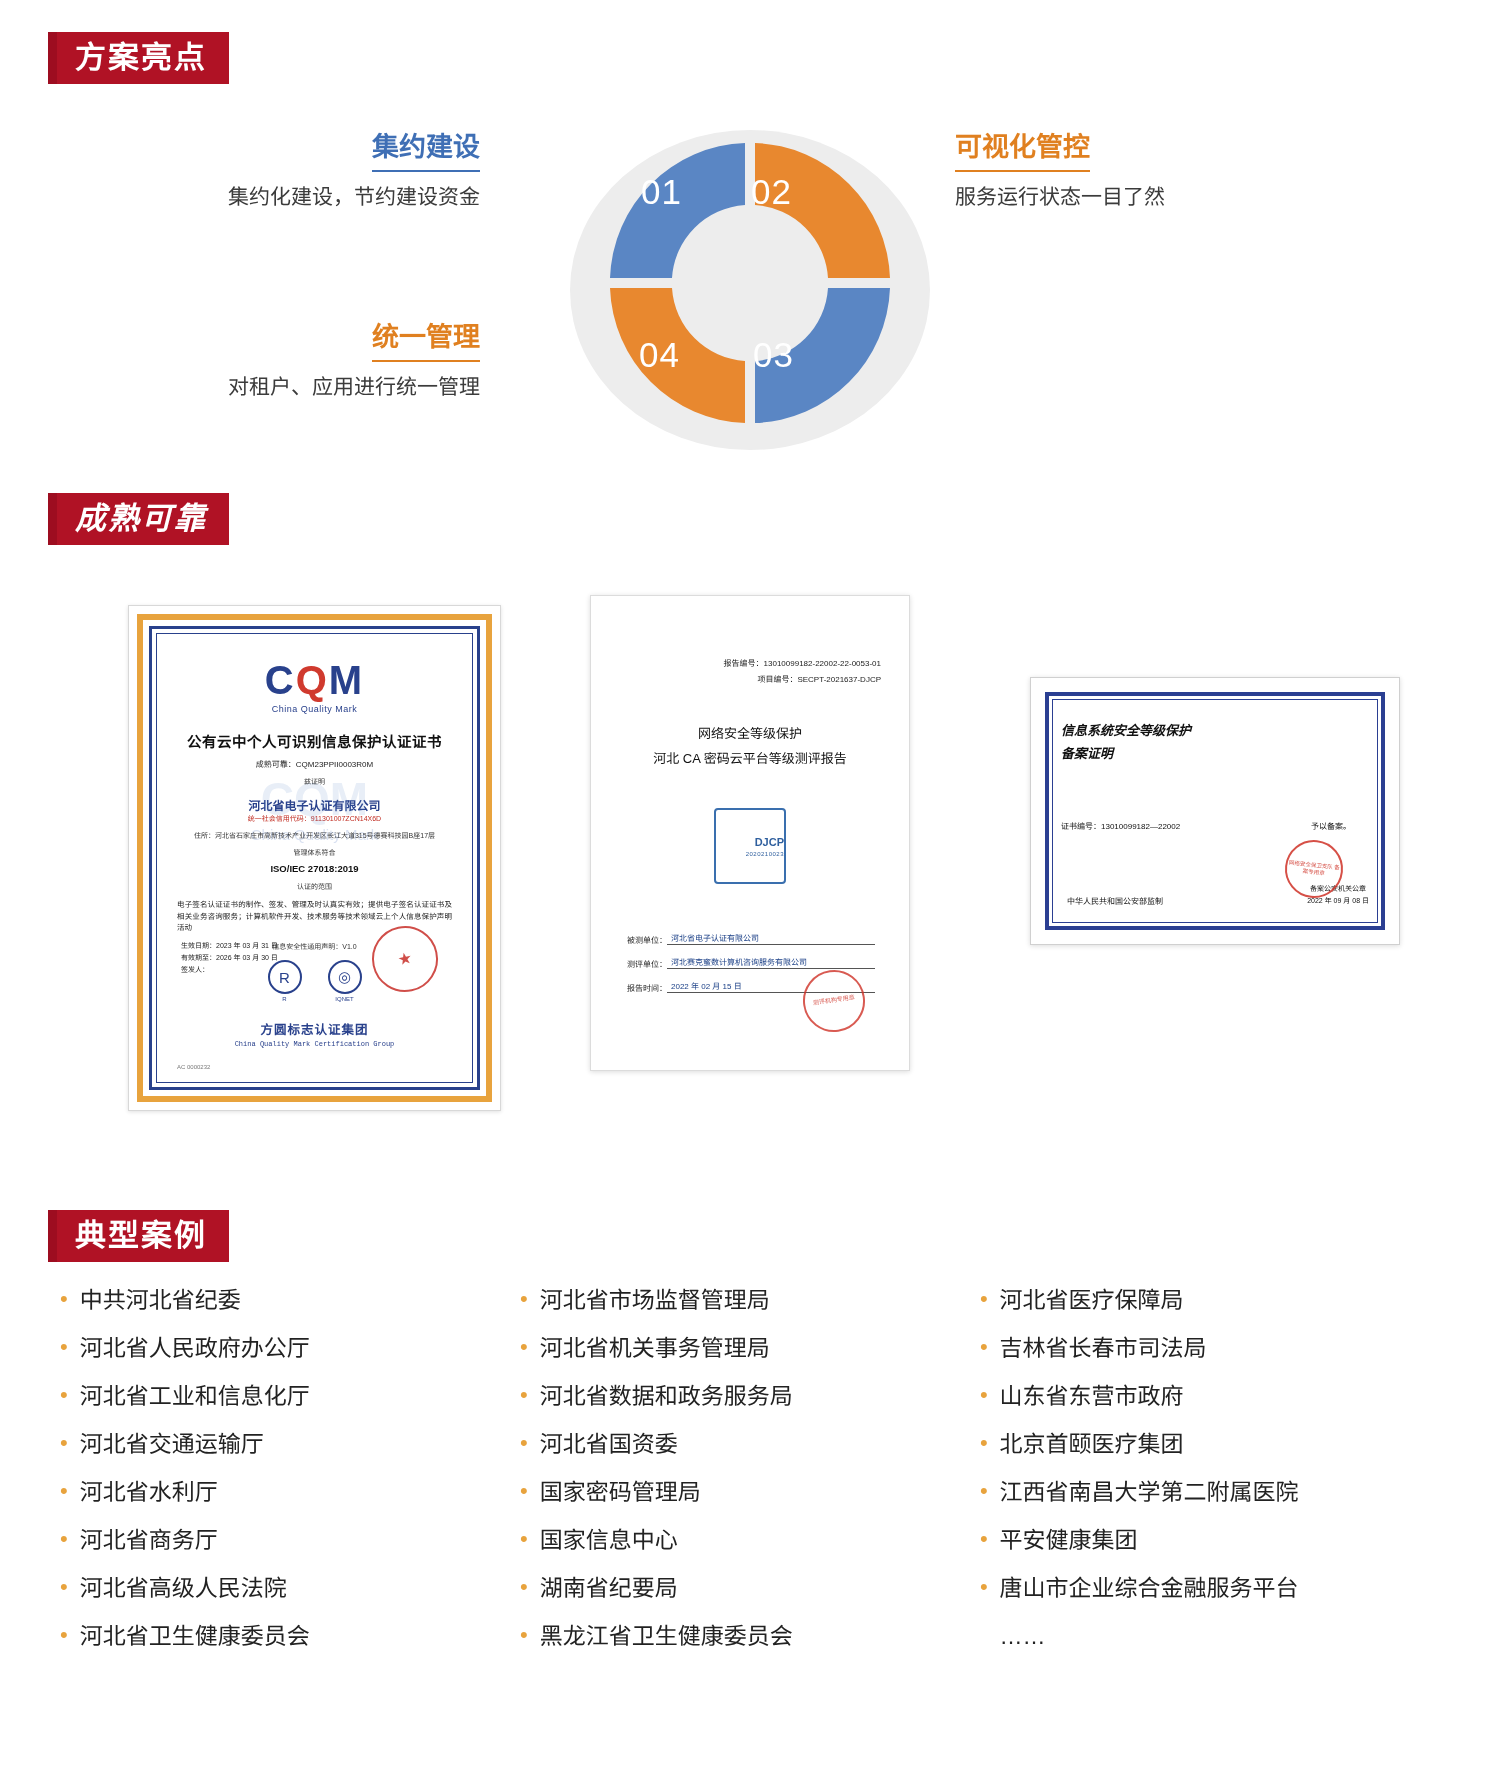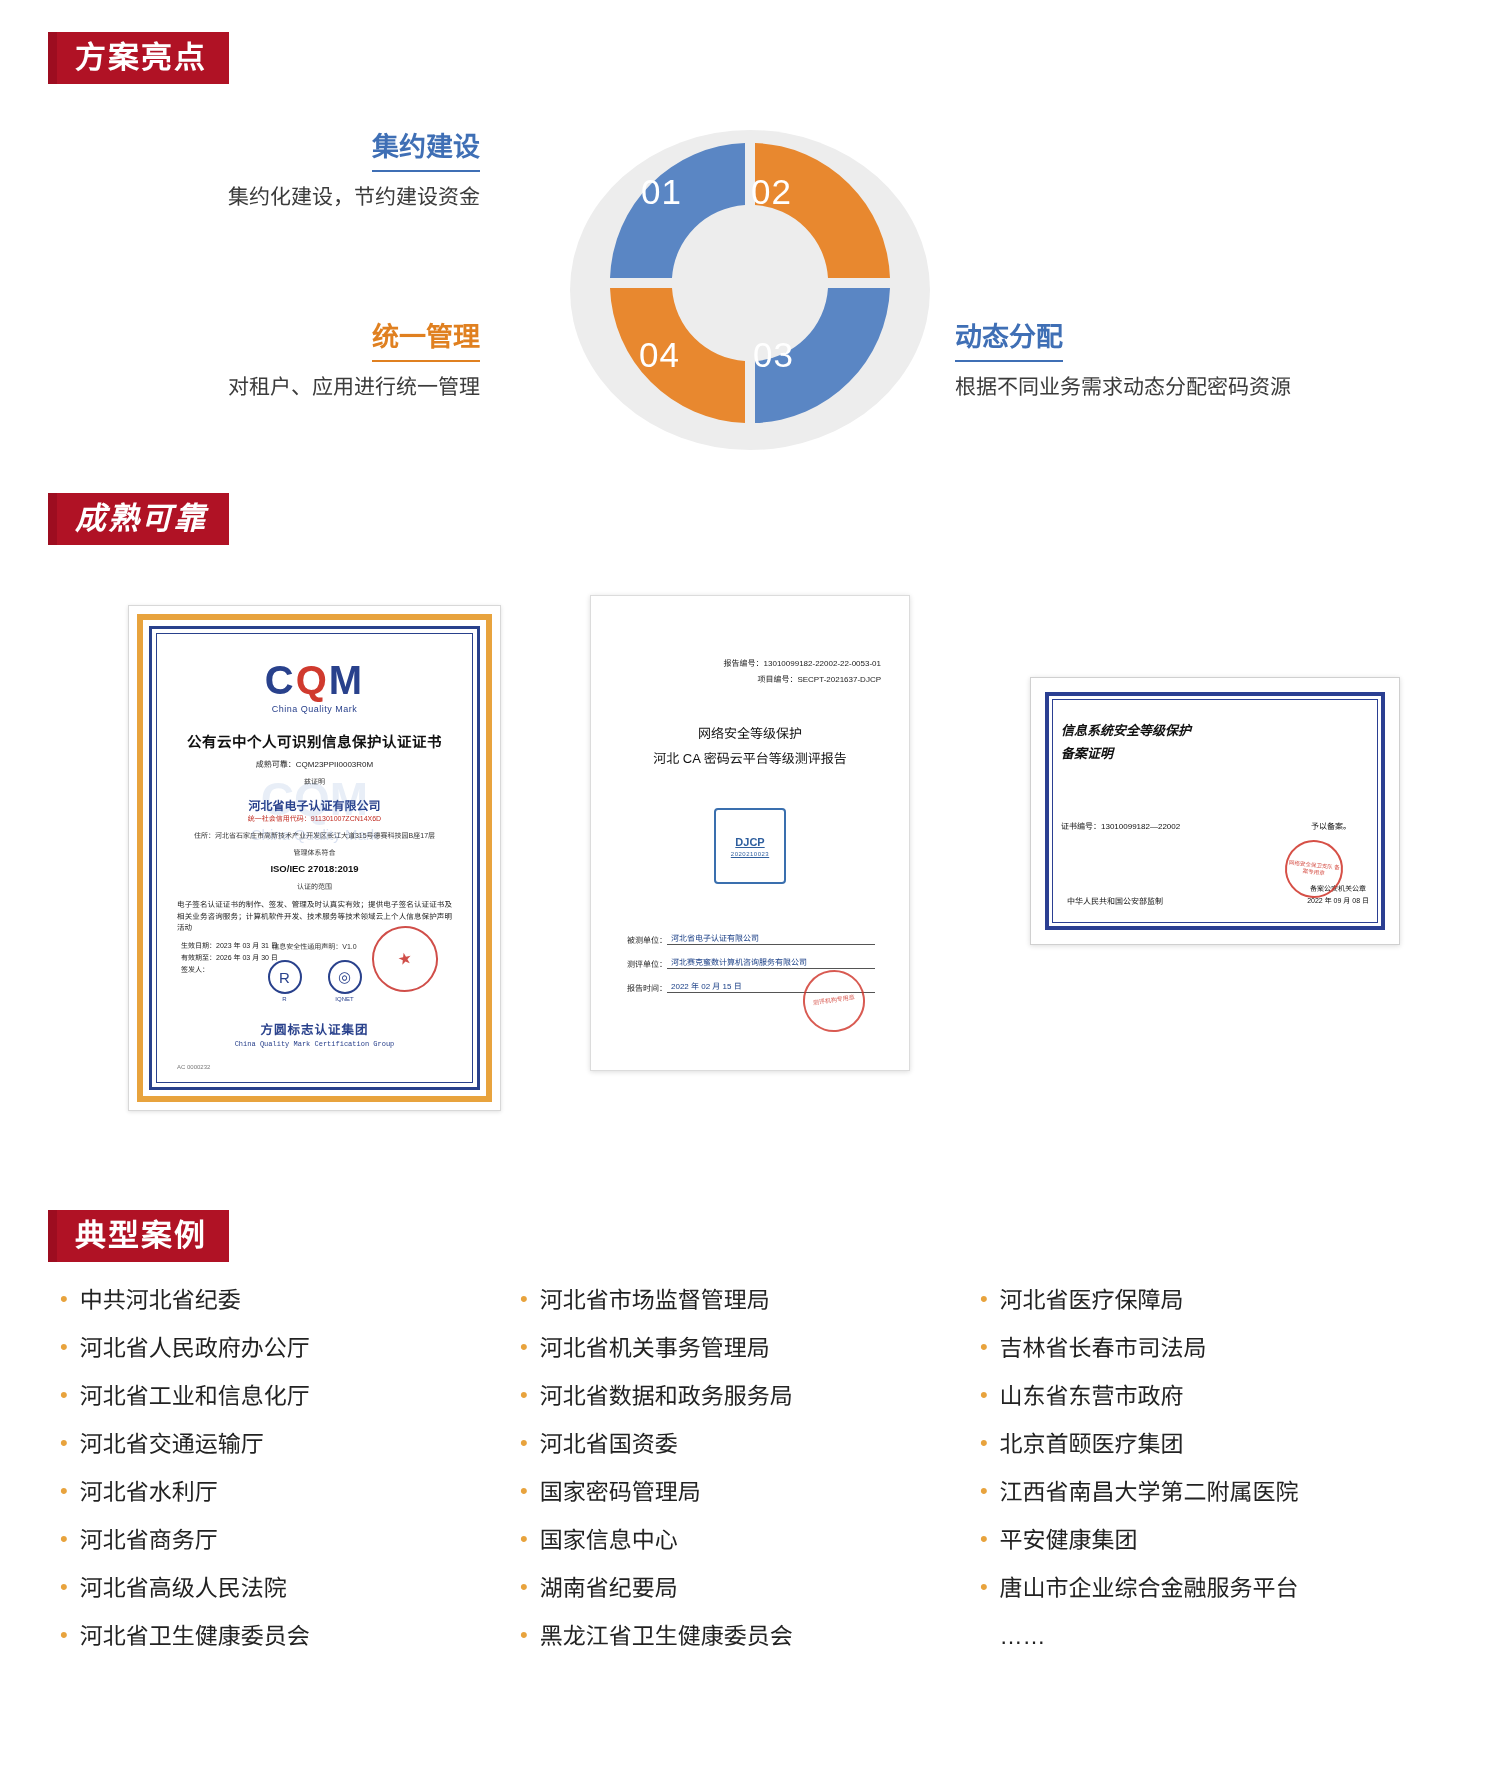--- a/index.html
+++ b/index.html
@@ -136,22 +136,22 @@
              font-size: 15px; display:flex; align-items:center; justify-content:center; }
   .badge-t { font-size: 6px; color:#29418c; margin-top:2px; text-align:center;}
   .cqm-ac { position:absolute; left: 14px; bottom: 6px; font-size: 6px; color:#7a7a7a; }
 
   
   #cert2 { left: 590px; top: 0px; width: 320px; height: 476px;
            border: 1px solid #dcdcdc; box-shadow: 0 1px 5px rgba(0,0,0,.14); }
   .rep-hdr { position:absolute; left: 0; right: 28px; top: 60px; text-align:right; font-size: 8px; color:#222; line-height: 2; }
   .rep-title { position:absolute; left:0; right:0; top: 126px; text-align:center; font-size: 13px; color:#111; line-height: 1.9; font-weight: 500;}
   .djcp { position:absolute; left: 50%; margin-left: -36px; top: 212px; width: 72px; height: 76px;
-          border: 2px solid #3a6fae; color:#2f5f9e; display:flex; flex-direction:column; align-items:center; justify-content:center;
-          font-size: 11px; font-weight:bold; border-radius: 4px; text-decoration: underline;}
+          border: 2px solid #3a6fae; color:#2f5f9e; display:flex; flex-direction:column; align-items:flex-end; justify-content:center;
+          font-size: 11px; font-weight:bold; border-radius: 4px;}
   .djcp .code { font-size: 6px; font-weight: normal; margin-top: 3px; letter-spacing: .5px;}
   .rep-fields { position:absolute; left: 36px; right: 34px; bottom: 66px; font-size: 8px; color:#222; }
   .rep-fields .row { display:flex; align-items:flex-end; margin-bottom: 11px; }
   .rep-fields .lbl { white-space: nowrap; }
   .rep-fields .val { flex: 1; border-bottom: 1px solid #555; color:#1a3f86; padding: 0 4px 1px 4px; }
   .rep-seal { position:absolute; right: 44px; bottom: 38px; width: 62px; height: 62px; border-radius: 50%;
               border: 2px solid #cf3227; color:#cf3227; opacity:.8; transform: rotate(-8deg);
               display:flex; align-items:center; justify-content:center; font-size: 6px; text-align:center; line-height:1.2;}
 
   
@@ -205,25 +205,25 @@
     <div class="hl left" id="hl-01">
       <div class="title title-blue">集约建设</div>
       <div class="desc">集约化建设，节约建设资金</div>
     </div>
 
     <div class="hl left" id="hl-04">
       <div class="title title-orange">统一管理</div>
       <div class="desc">对租户、应用进行统一管理</div>
     </div>
 
-
-    <div class="hl right" id="hl-03">
-      <div class="title title-blue">动态分配</div>
-      <div class="desc">根据不同业务需求动态分配密码资源</div>
-    </div>
+    <div class="hl right" id="hl-02">
+      <div class="title title-orange">可视化管控</div>
+      <div class="desc">服务运行状态一目了然</div>
+    </div>
+
 
     <div class="donut-wrap">
       <div class="donut-shadow"></div>
       <svg class="donut" viewBox="0 0 330 330">
 
         <g>
 
           <path d="M 160 25 A 140 140 0 0 0 25 160 L 87 160 A 78 78 0 0 1 160 87 Z" fill="#5a86c4"></path>
 
           <path d="M 170 25 A 140 140 0 0 1 305 160 L 243 160 A 78 78 0 0 0 170 87 Z" fill="#e8882f"></path>

